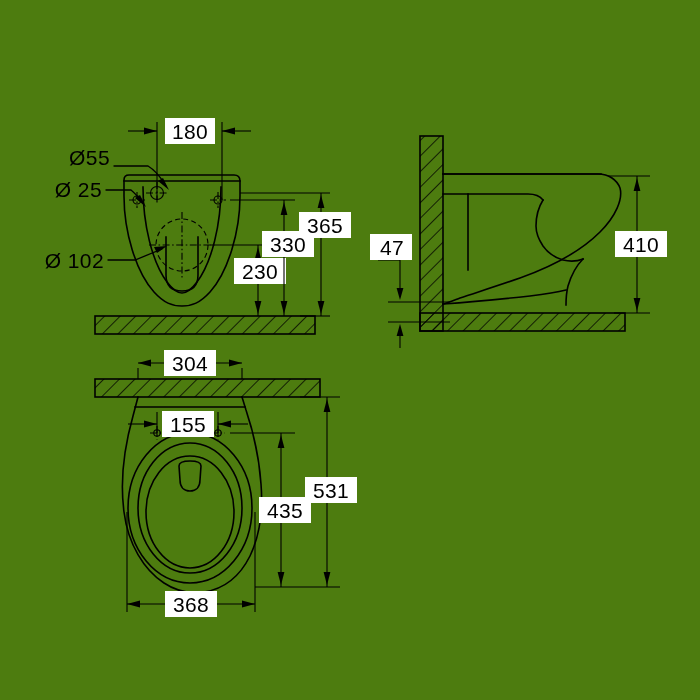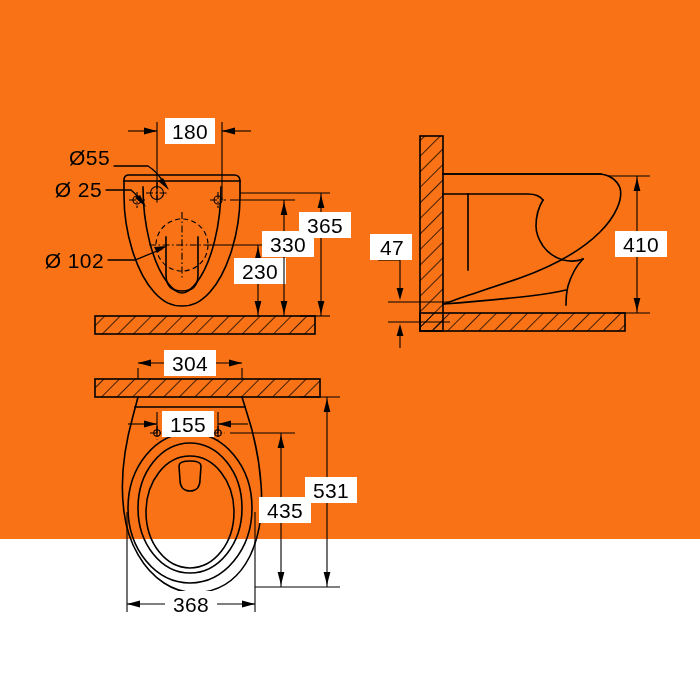--- a/index.html
+++ b/index.html
@@ -9,22 +9,22 @@
   }
   body {
     width: 700px;
     height: 700px;
     font-family: "Liberation Sans", sans-serif;
     overflow: hidden;
   }
   #drawing-root {
     position: relative;
     width: 700px;
-    height: 539px;
-    background: #f97316;
+    height: 700px;
+    background: #4d7c0f;
   }
   svg.sheet {
     display: block;
     width: 700px;
     height: 700px;
   }
   .ln {
     stroke: #000000;
     fill: none;
     stroke-width: 1.6;

